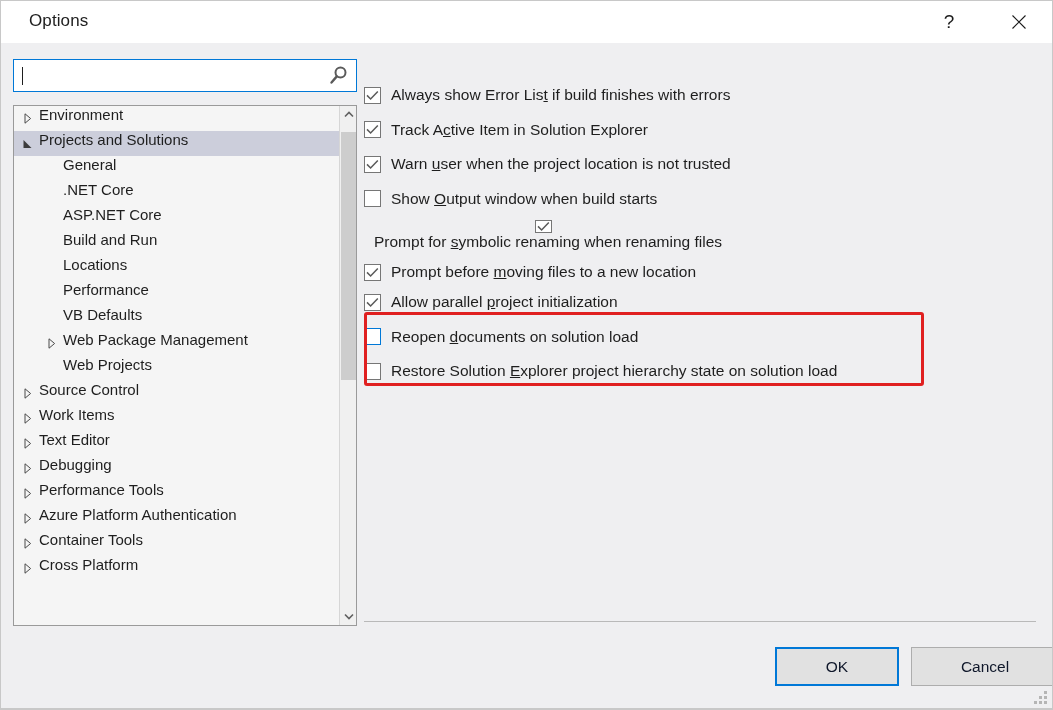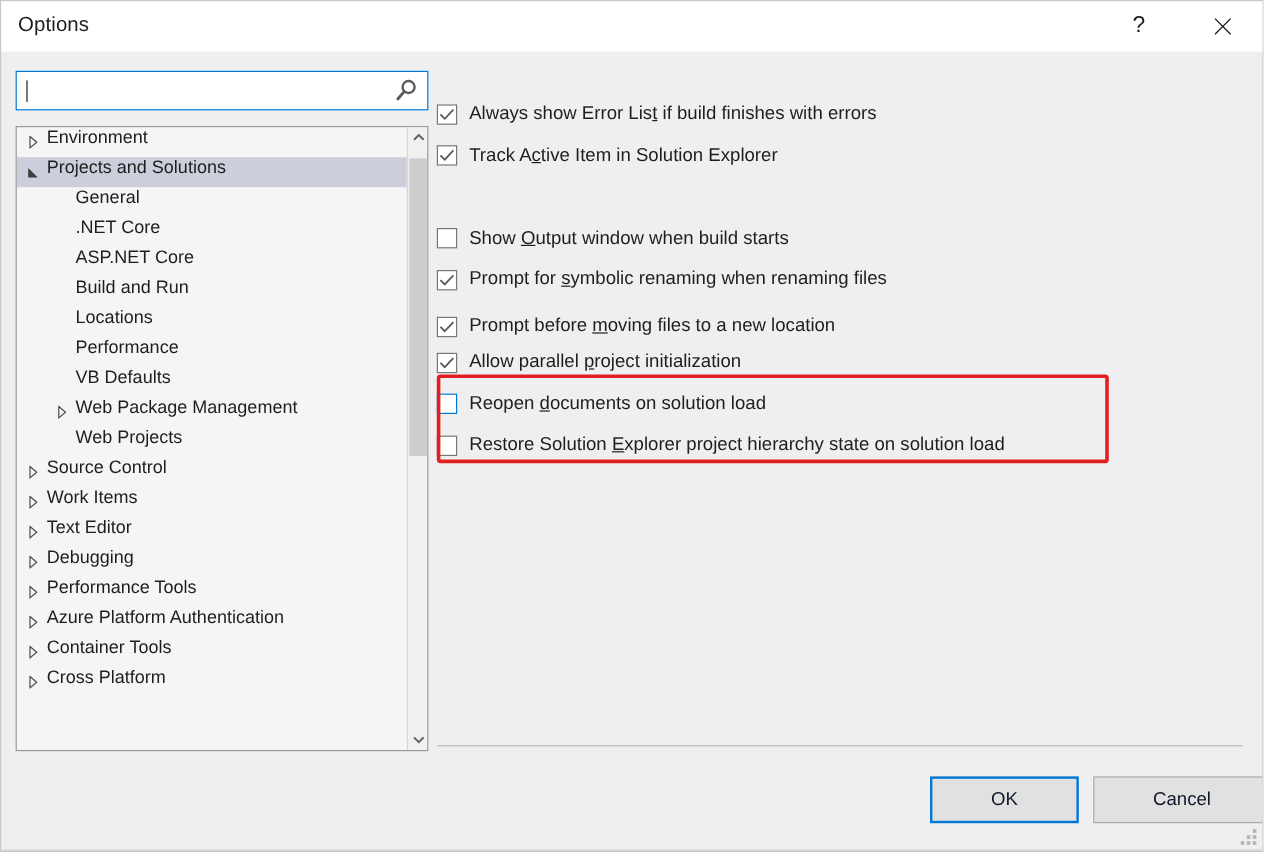--- a/index.html
+++ b/index.html
@@ -19,21 +19,21 @@
     overflow: hidden;
   }
 
   
   #titlebar {
     position: absolute; left: 0; top: 0;
     width: 1053px; height: 42px;
     background: #ffffff;
   }
   #title-text {
-    position: absolute; left: 14px; top: 10px;
+    position: absolute; left: 28px; top: 10px;
     font-size: 17px; color: #1e1e1e;
     letter-spacing: .1px;
     white-space: nowrap;
   }
   .caption-btn {
     position: absolute; top: 0; height: 42px; width: 46px;
     display: flex; align-items: center; justify-content: center;
     color: #1b1b1b;
   }
   #help-btn { left: 925px; font-size: 19px; }
@@ -357,25 +357,33 @@
         <span class="check-label">Always show Error Lis<span class="acc">t</span> if build finishes with errors</span>
       </div>
       <div class="check-row" style="top: 57.5px;">
         <div class="cbox">
           <svg width="13" height="11" viewBox="0 0 13 11">
             <path d="M1 5.4 L4.6 9 L11.8 1.4" fill="none" stroke="#5a5a5a" stroke-width="1.5"></path>
           </svg>
         </div>
         <span class="check-label">Track A<span class="acc">c</span>tive Item in Solution Explorer</span>
       </div>
+      <div class="check-row" style="top: 92px;">
+        <div class="cbox">
+          <svg width="13" height="11" viewBox="0 0 13 11">
+            <path d="M1 5.4 L4.6 9 L11.8 1.4" fill="none" stroke="#5a5a5a" stroke-width="1.5"></path>
+          </svg>
+        </div>
+        <span class="check-label">Warn <span class="acc">u</span>ser when the project location is not trusted</span>
+      </div>
       <div class="check-row" style="top: 126.5px;">
         <div class="cbox"></div>
         <span class="check-label">Show <span class="acc">O</span>utput window when build starts</span>
       </div>
-      <div class="check-row" style="top: 161px;">
+      <div class="check-row" style="top: 161px; flex-direction: column;">
         <div class="cbox">
           <svg width="13" height="11" viewBox="0 0 13 11">
             <path d="M1 5.4 L4.6 9 L11.8 1.4" fill="none" stroke="#5a5a5a" stroke-width="1.5"></path>
           </svg>
         </div>
         <span class="check-label">Prompt for <span class="acc">s</span>ymbolic renaming when renaming files</span>
       </div>
       <div class="check-row" style="top: 200px;">
         <div class="cbox">
           <svg width="13" height="11" viewBox="0 0 13 11">

